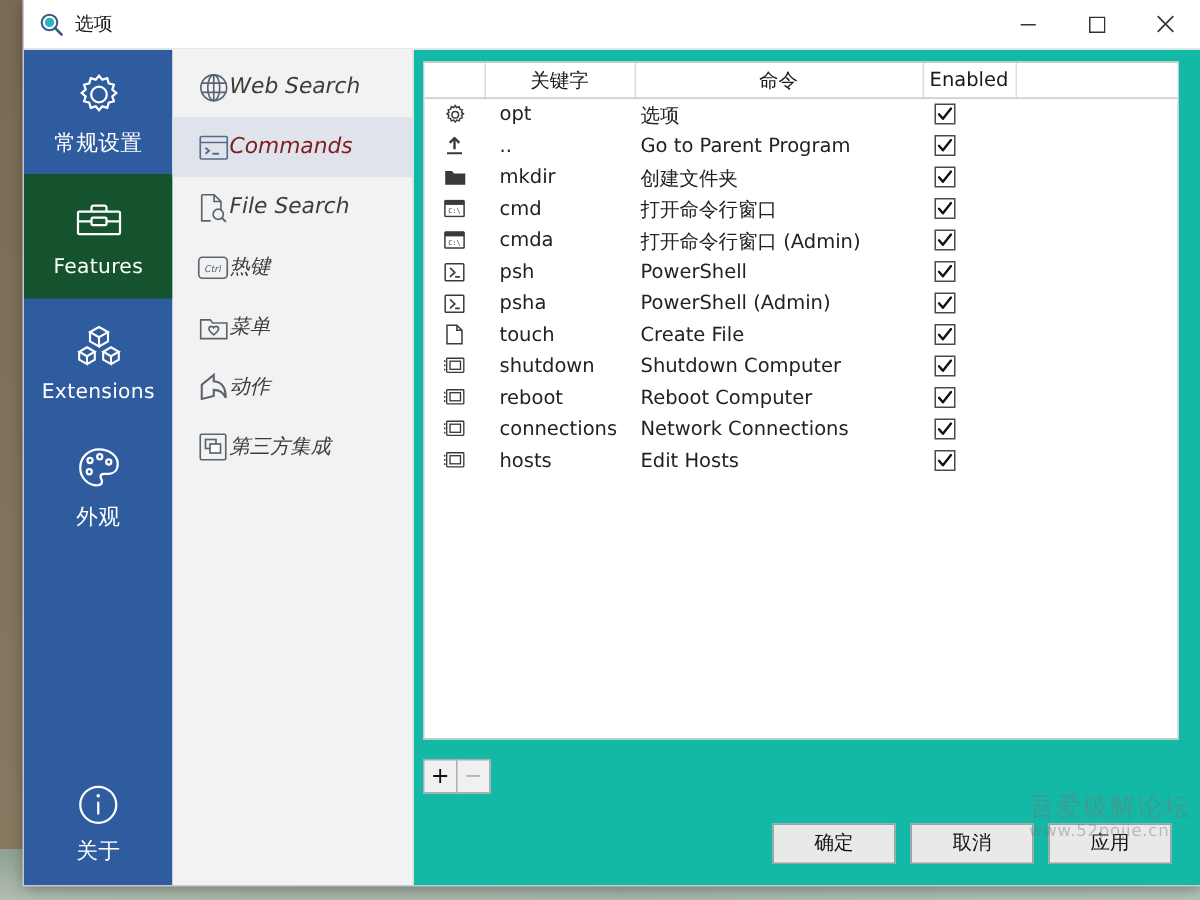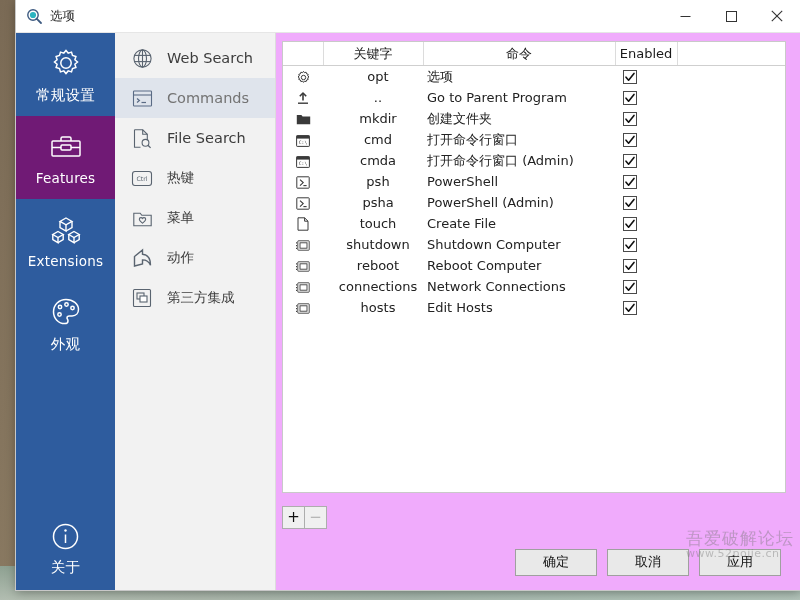--- a/index.html
+++ b/index.html
@@ -44,61 +44,61 @@
   #body{flex:1;display:flex;min-height:0;}
   
   #rail{
     width:99px;min-width:99px;background:#2e5c9e;
     display:flex;flex-direction:column;color:#fff;
   }
   .rail-item{
     height:83px;display:flex;flex-direction:column;align-items:center;justify-content:center;
     gap:5px;cursor:default;
   }
-  .rail-item.active{background:#701a75;text-align:right;}
+  .rail-item.active{background:#14532d;text-align:right;}
   .rail-label{font-size:13.5px;font-family:"DejaVu Sans",sans-serif;letter-spacing:.2px;}
   .rail-label.cn{font-size:14.5px;}
   .rail-icon svg{display:block;}
   #rail-spacer{flex:1;}
   
   #nav{
     width:160px;min-width:160px;background:#f2f2f2;border-right:1px solid #dcdcdc;
     padding-top:5px;
   }
   .nav-item{
-    height:40px;display:flex;align-items:center;gap:14px;padding-left:16px;
-    color:#404040;cursor:default;
+    height:40px;display:flex;align-items:center;padding-left:16px;
+    color:#404040;cursor:default;font-style:italic;
   }
   .nav-item.active{background:#dfe4ec;}
-  .nav-item.active .nav-label{color:#737373;}
+  .nav-item.active .nav-label{color:#7f1d1d;}
   .nav-icon{width:22px;display:flex;justify-content:center;align-items:center;}
   .nav-icon svg{display:block;}
   .nav-label{font-size:14.5px;font-family:"DejaVu Sans",sans-serif;color:#3c3c3c;white-space:nowrap;}
   .nav-label.cn{font-size:13.5px;}
   
-  #content{flex:1;background:#f0abfc;display:flex;flex-direction:column;padding:8px 14px 0 6px;min-width:0;}
+  #content{flex:1;background:#14b8a6;display:flex;flex-direction:column;padding:8px 14px 0 6px;min-width:0;}
   #table-wrap{
     flex:1;border:1px solid #c9c9c9;background:#fff;overflow:hidden;min-height:0;
     display:flex;flex-direction:column;
   }
   table{border-collapse:collapse;width:100%;table-layout:fixed;}
   thead th{
     font-weight:normal;font-size:13px;color:#1a1a1a;height:21px;
     border-right:1px solid #dcdcdc;border-bottom:1px solid #cfcfcf;
     background:#fff;font-family:"DejaVu Sans",sans-serif;
   }
   thead th.icon-col{border-right:1px solid #dcdcdc;}
   thead th.tail{border-right:none;}
   tbody td{
     height:21px;font-size:13px;color:#222;font-family:"DejaVu Sans",sans-serif;
     padding:0;vertical-align:middle;
   }
   td.c-icon{text-align:center;}
   td.c-icon svg{display:inline-block;vertical-align:middle;}
-  td.c-key{padding-left:10px;text-align:center;}
+  td.c-key{padding-left:10px;}
   td.c-cmd{padding-left:4px;}
   td.c-en{text-align:left;padding-left:8px;}
   .cbx{
     width:12px;height:12px;border:1px solid #4a4a4a;display:inline-block;
     position:relative;background:#fff;vertical-align:middle;
   }
   .cbx svg{position:absolute;left:0;top:0;}
   
   #pm-row{height:34px;display:flex;align-items:center;padding-top:7px;}
   .pm-btn{

